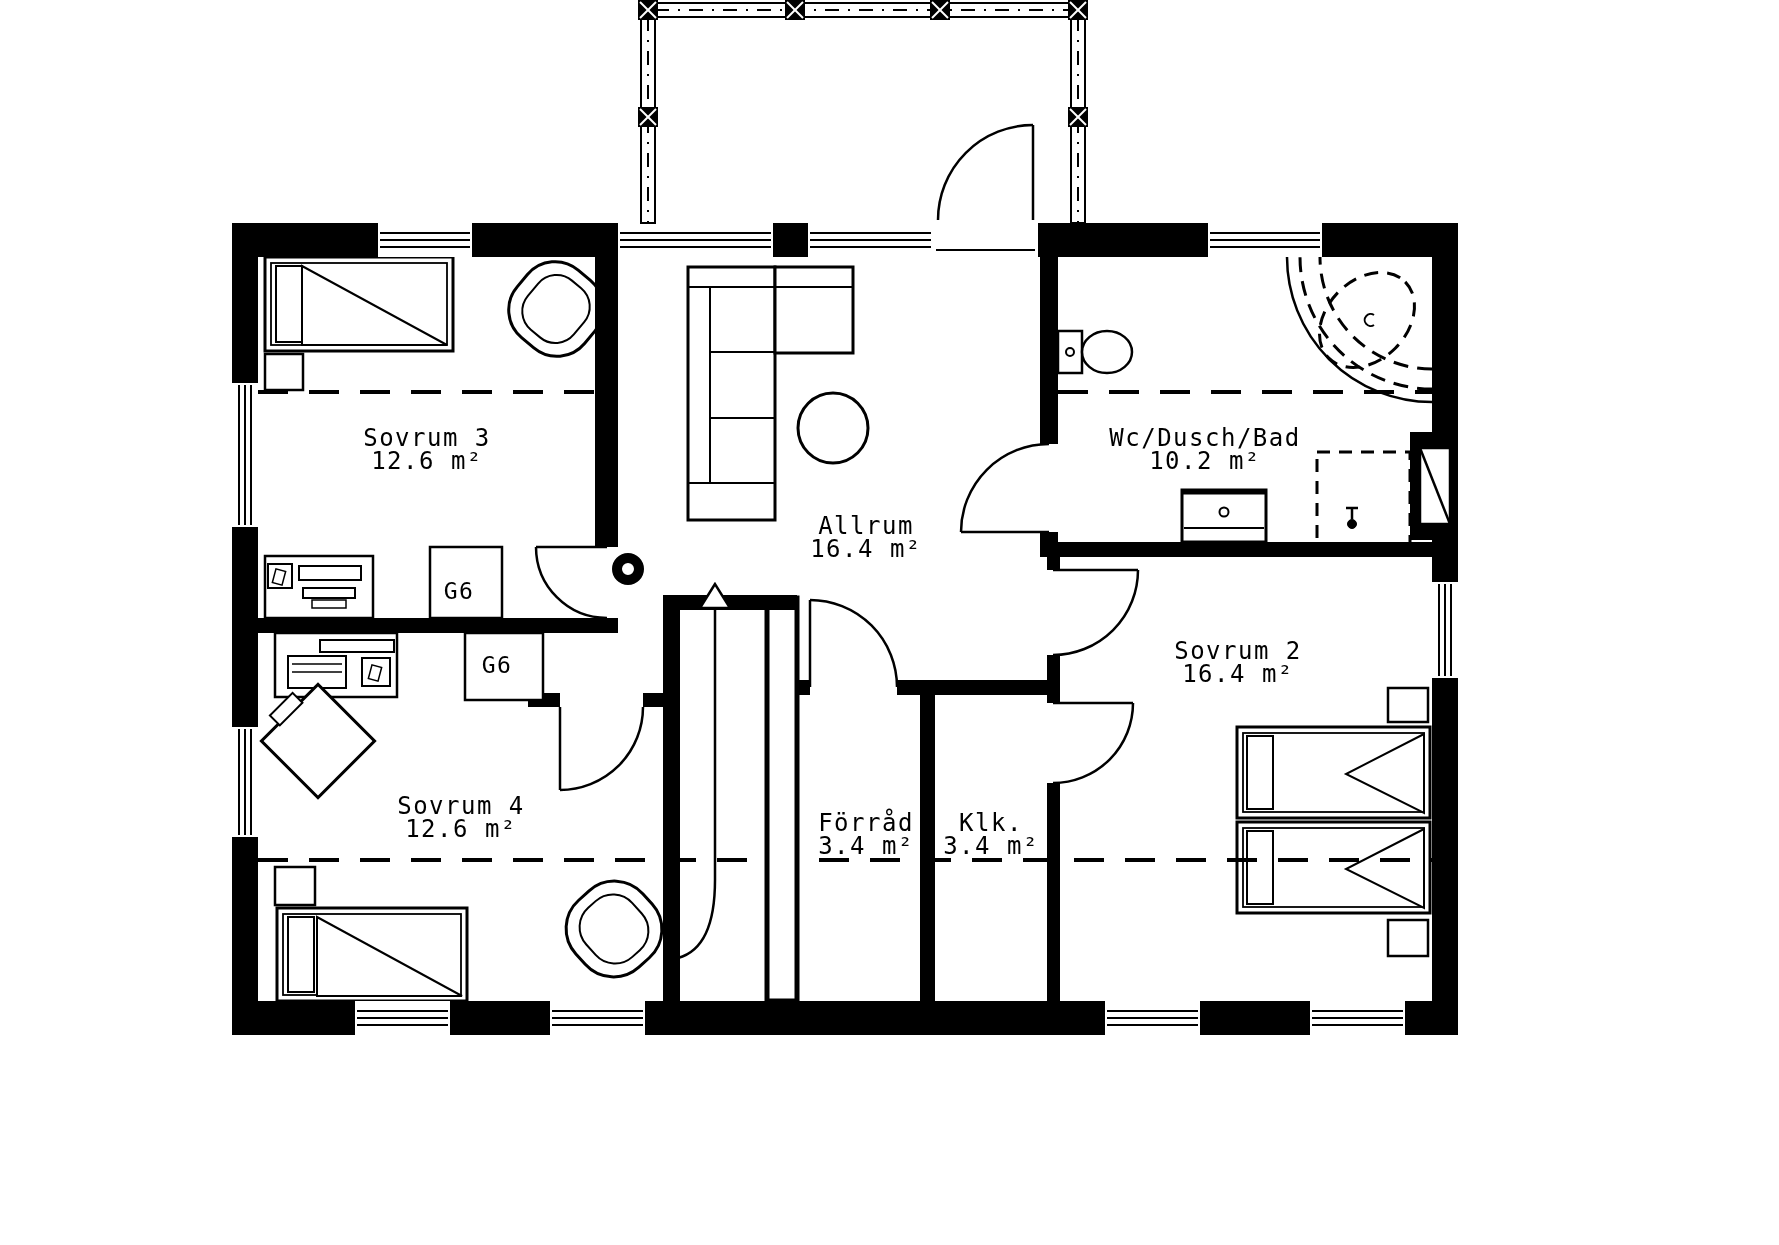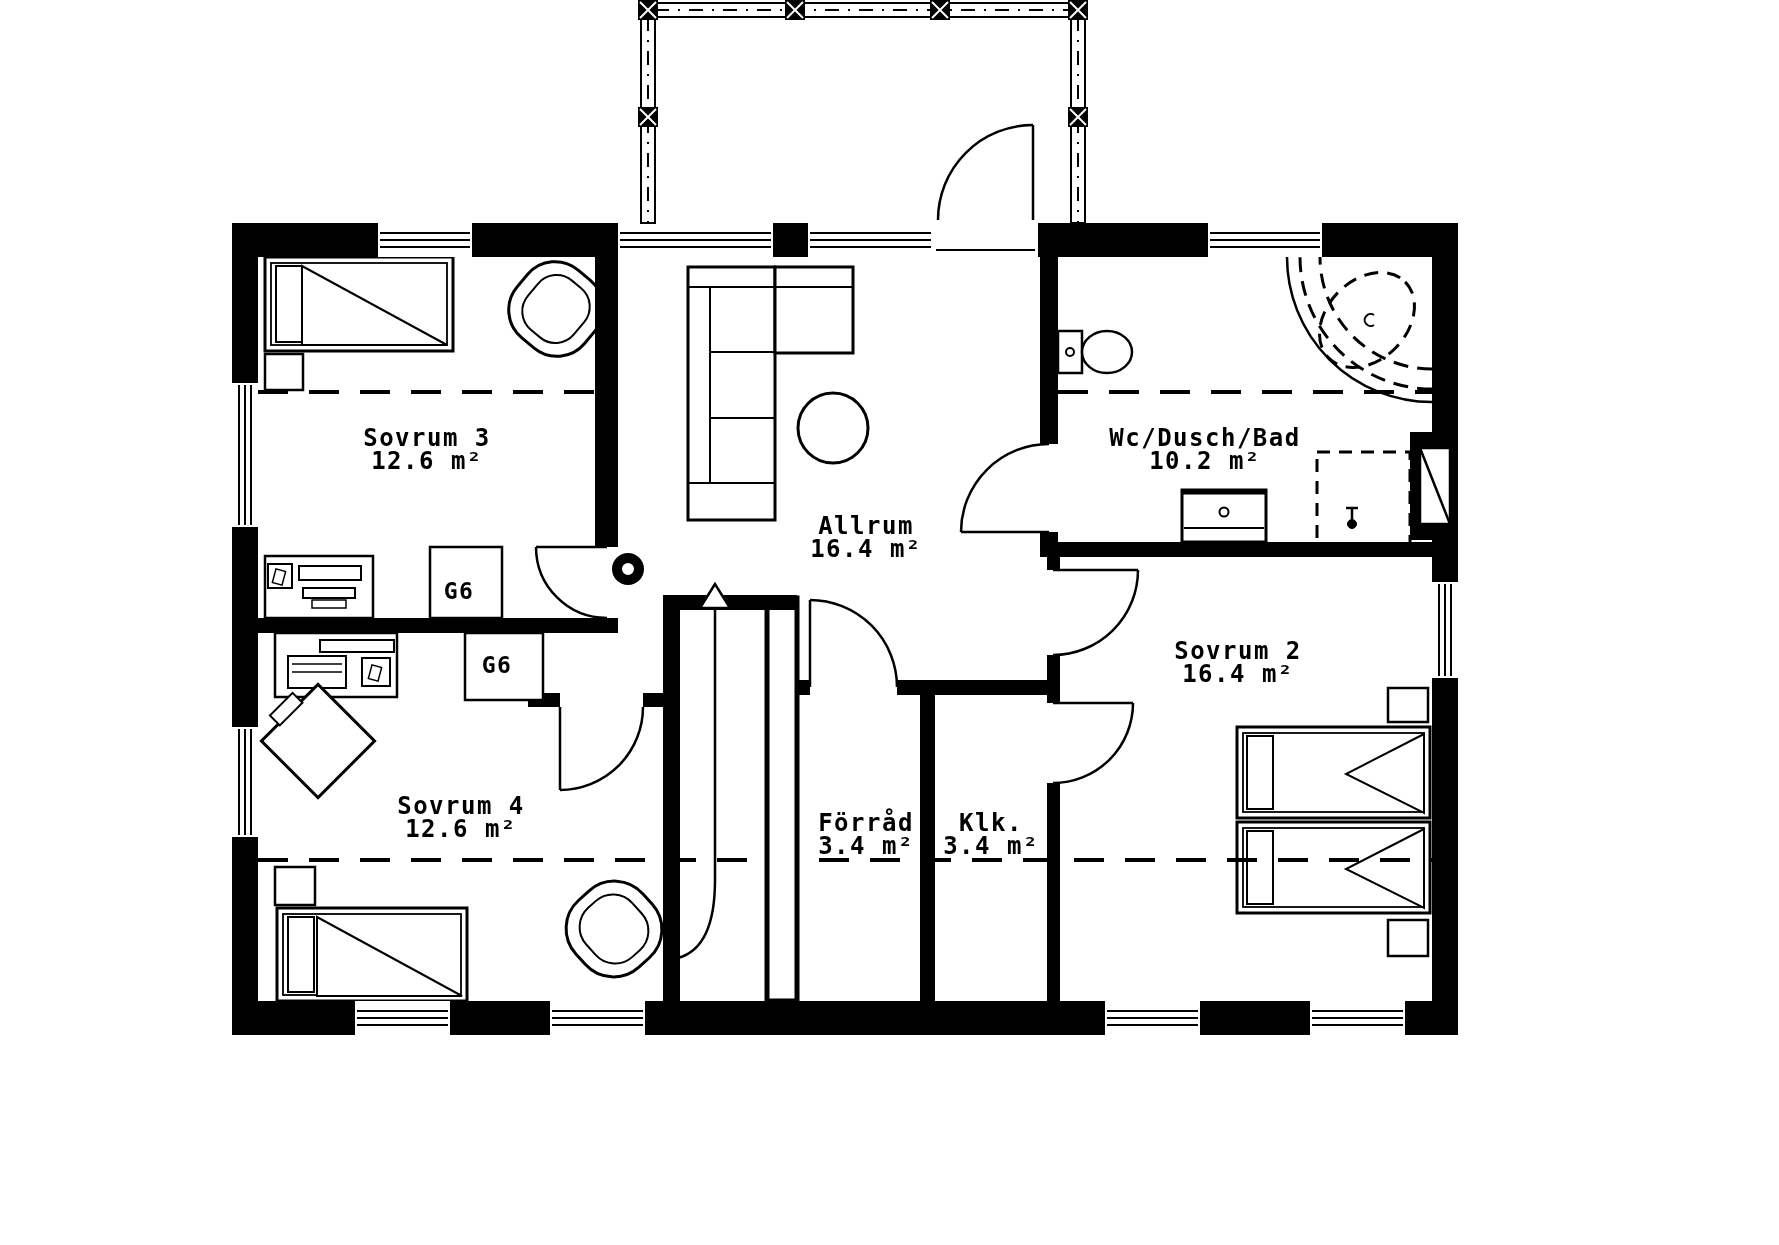--- a/index.html
+++ b/index.html
@@ -1,17 +1,17 @@
 <!DOCTYPE html>
 <html><head>
 <meta charset="utf-8">
 <style>
   html,body{margin:0;padding:0;background:#ffffff;}
   .page{position:relative;width:1779px;height:1245px;background:#ffffff;overflow:hidden;
-        font-family:"DejaVu Sans Mono", monospace;font-weight:bold;}
+        font-family:"DejaVu Sans Mono", monospace;}
   svg{position:absolute;left:0;top:0;}
   text{font-family:"DejaVu Sans Mono", monospace;fill:#000;letter-spacing:1.5px;}
   .room-name{font-size:24px;}
   .room-area{font-size:24px;}
   .g6{font-size:23px;}
 </style>
 </head>
 <body>
 
 <div class="page">

